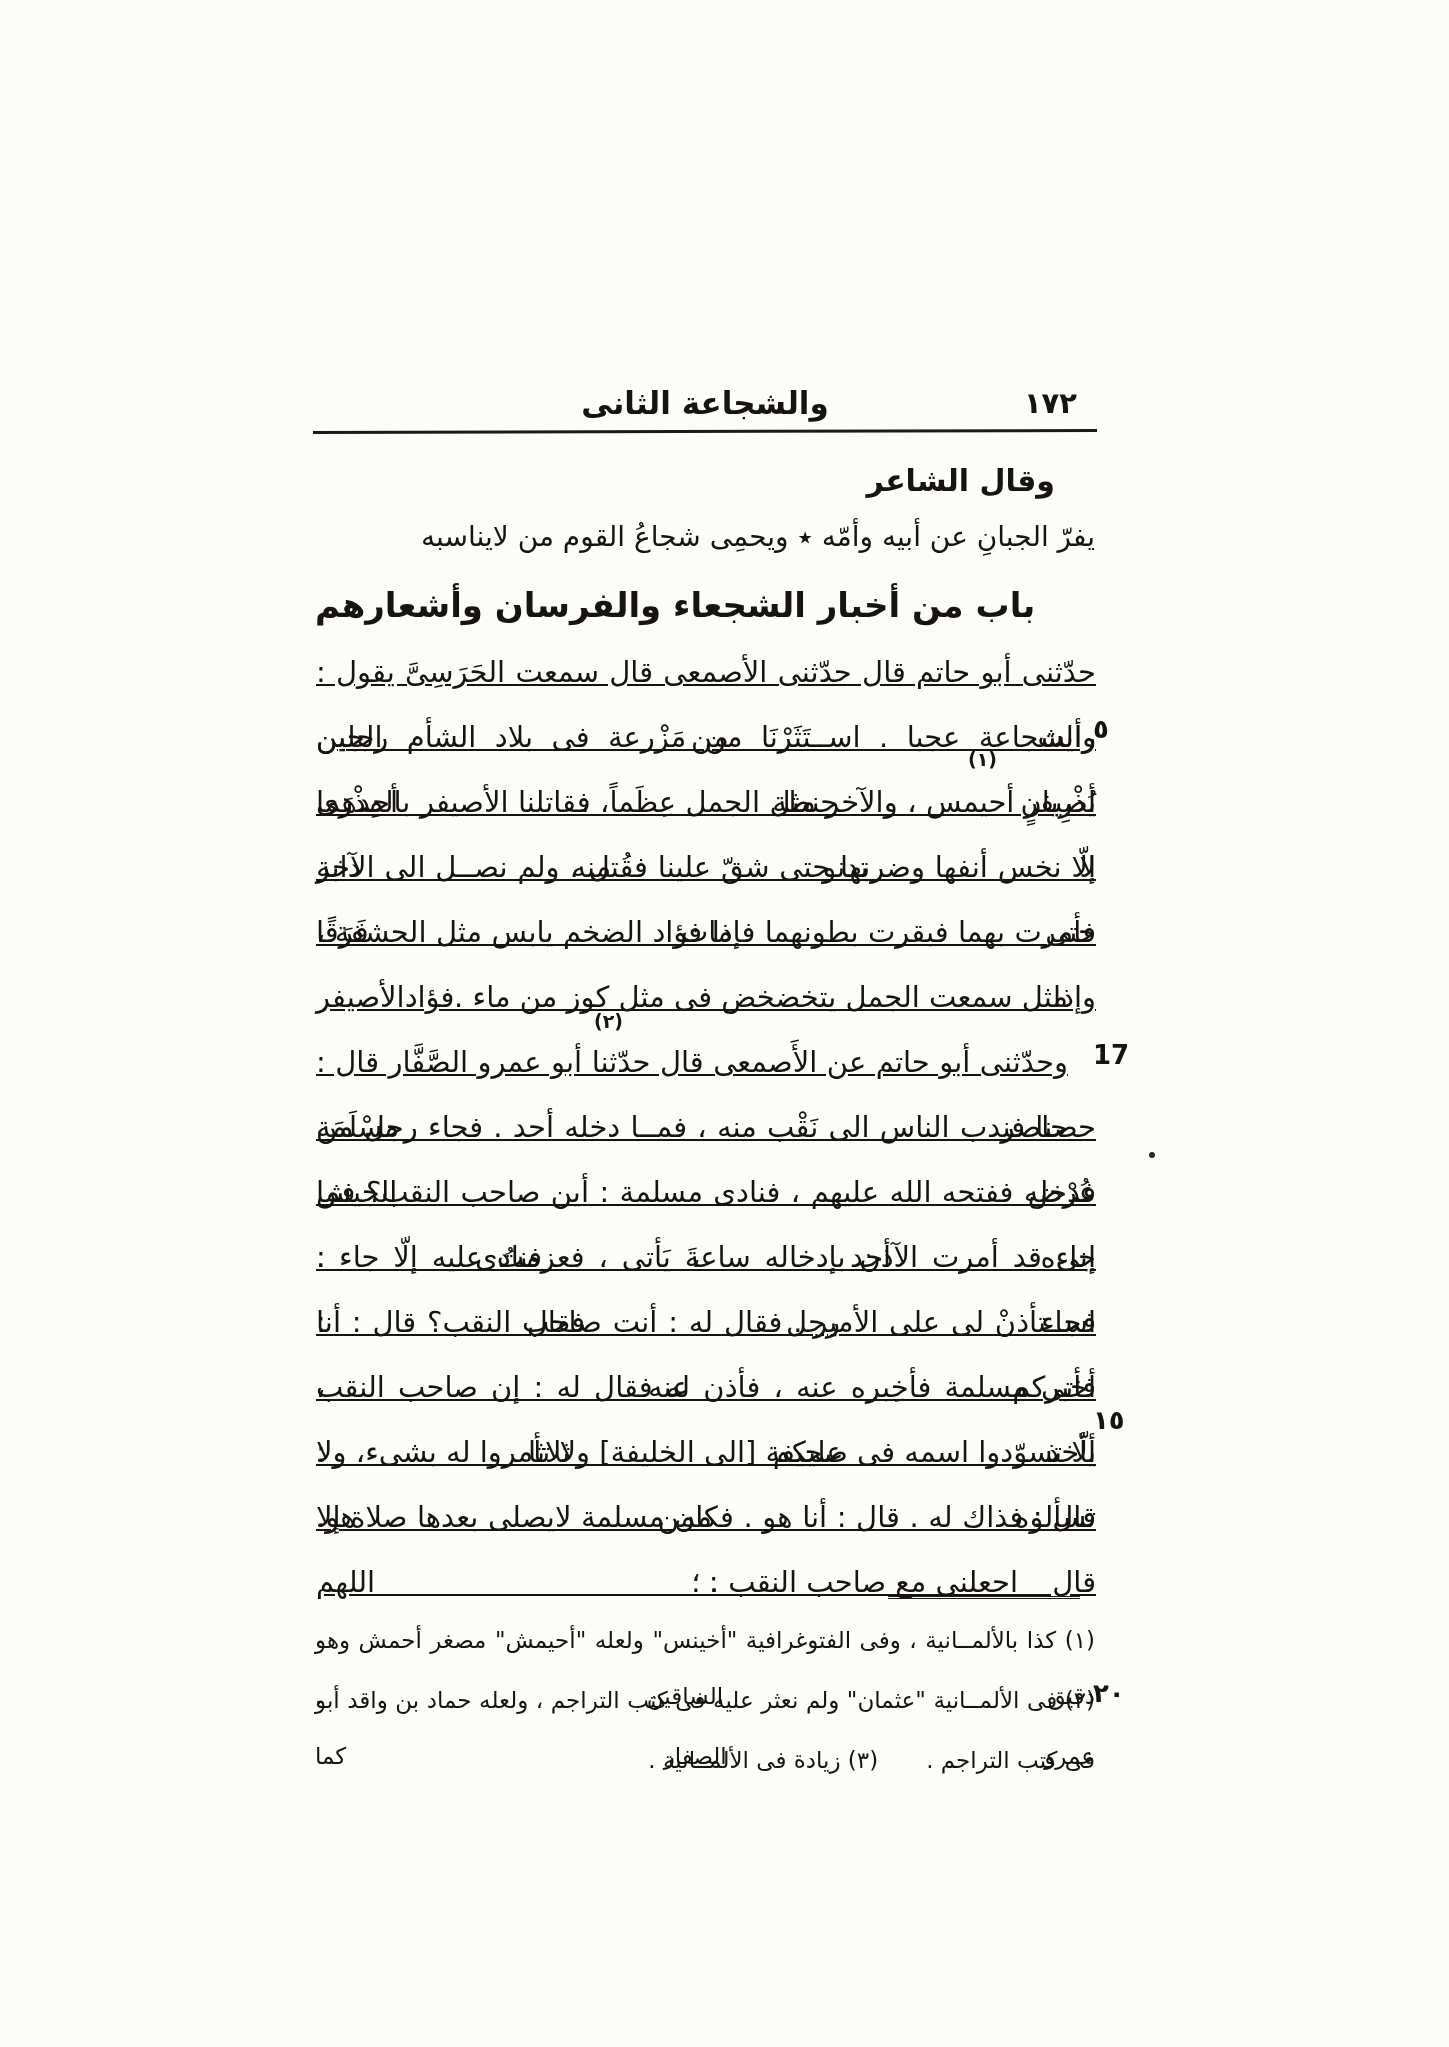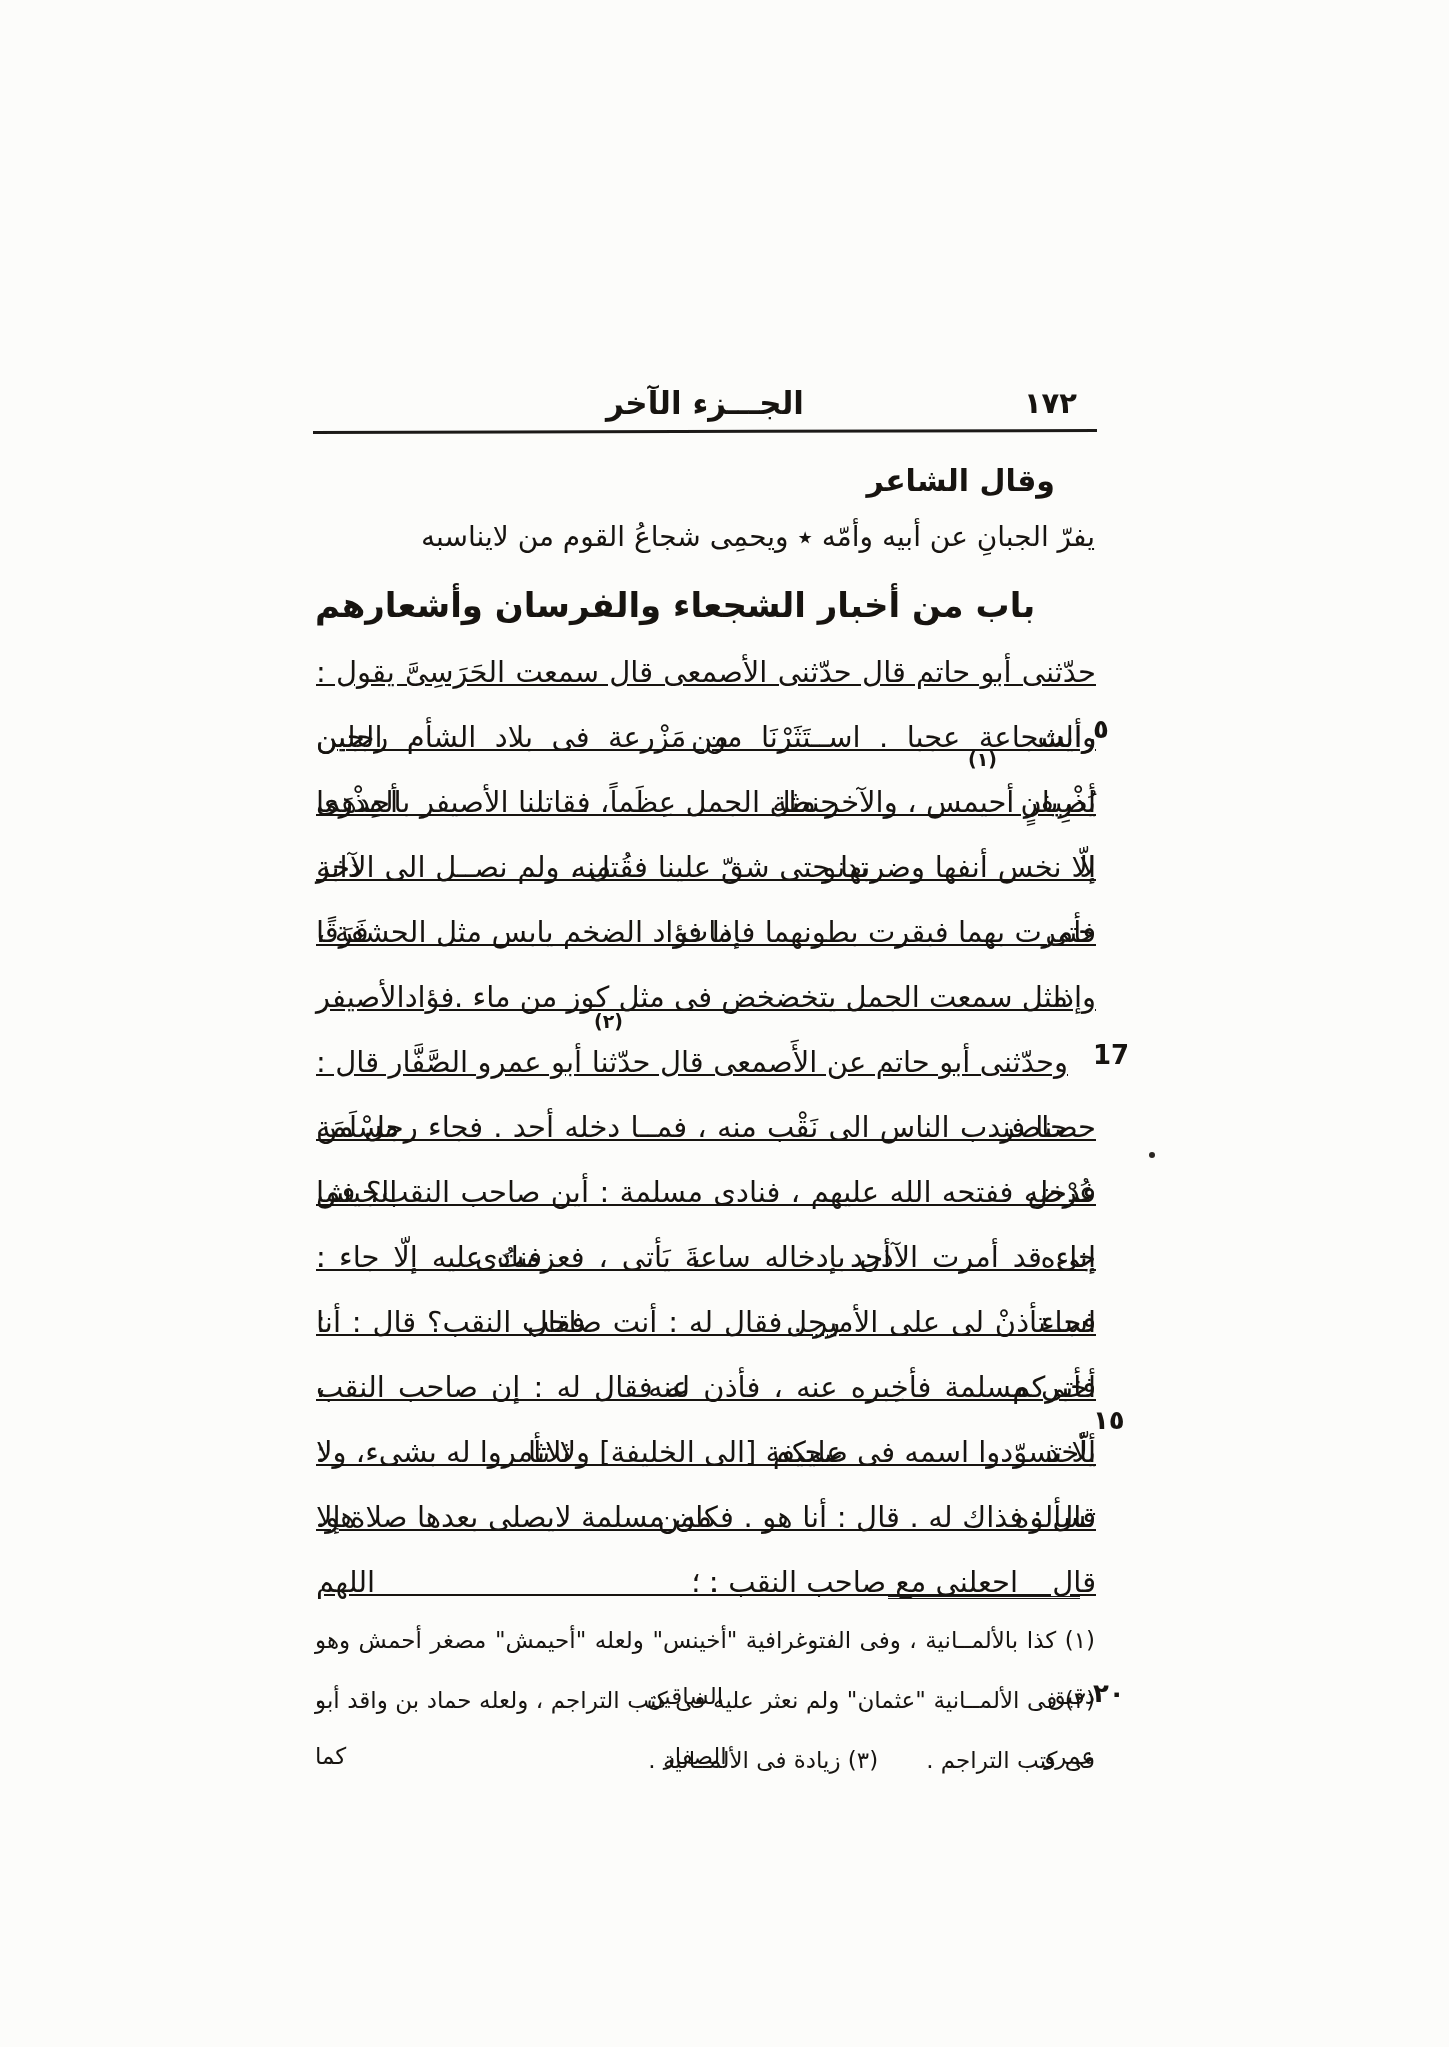--- a/index.html
+++ b/index.html
@@ -176,21 +176,21 @@
     border-radius: 50%;
     background: #2a2622;
   }
 </style>
 </head>
 <body>
 
 <div class="page">
 
   <div class="running-head">
-    <span class="head-title">الجـــزء الآخر</span>
+    <span class="head-title">والشجاعة الثانى</span>
     <span class="page-num">١٧٢</span>
   </div>
   <div class="head-rule"></div>
 
   <div class="poet-intro">وقال الشاعر</div>
   <div class="verse-line">يفرّ الجبانِ عن أبيه وأمّه ٭ ويحمِى شجاعُ القوم من لايناسبه</div>
 
   <div class="chapter-heading">باب من أخبار الشجعاء والفرسان وأشعارهم</div>
 
   <div class="body-block">

